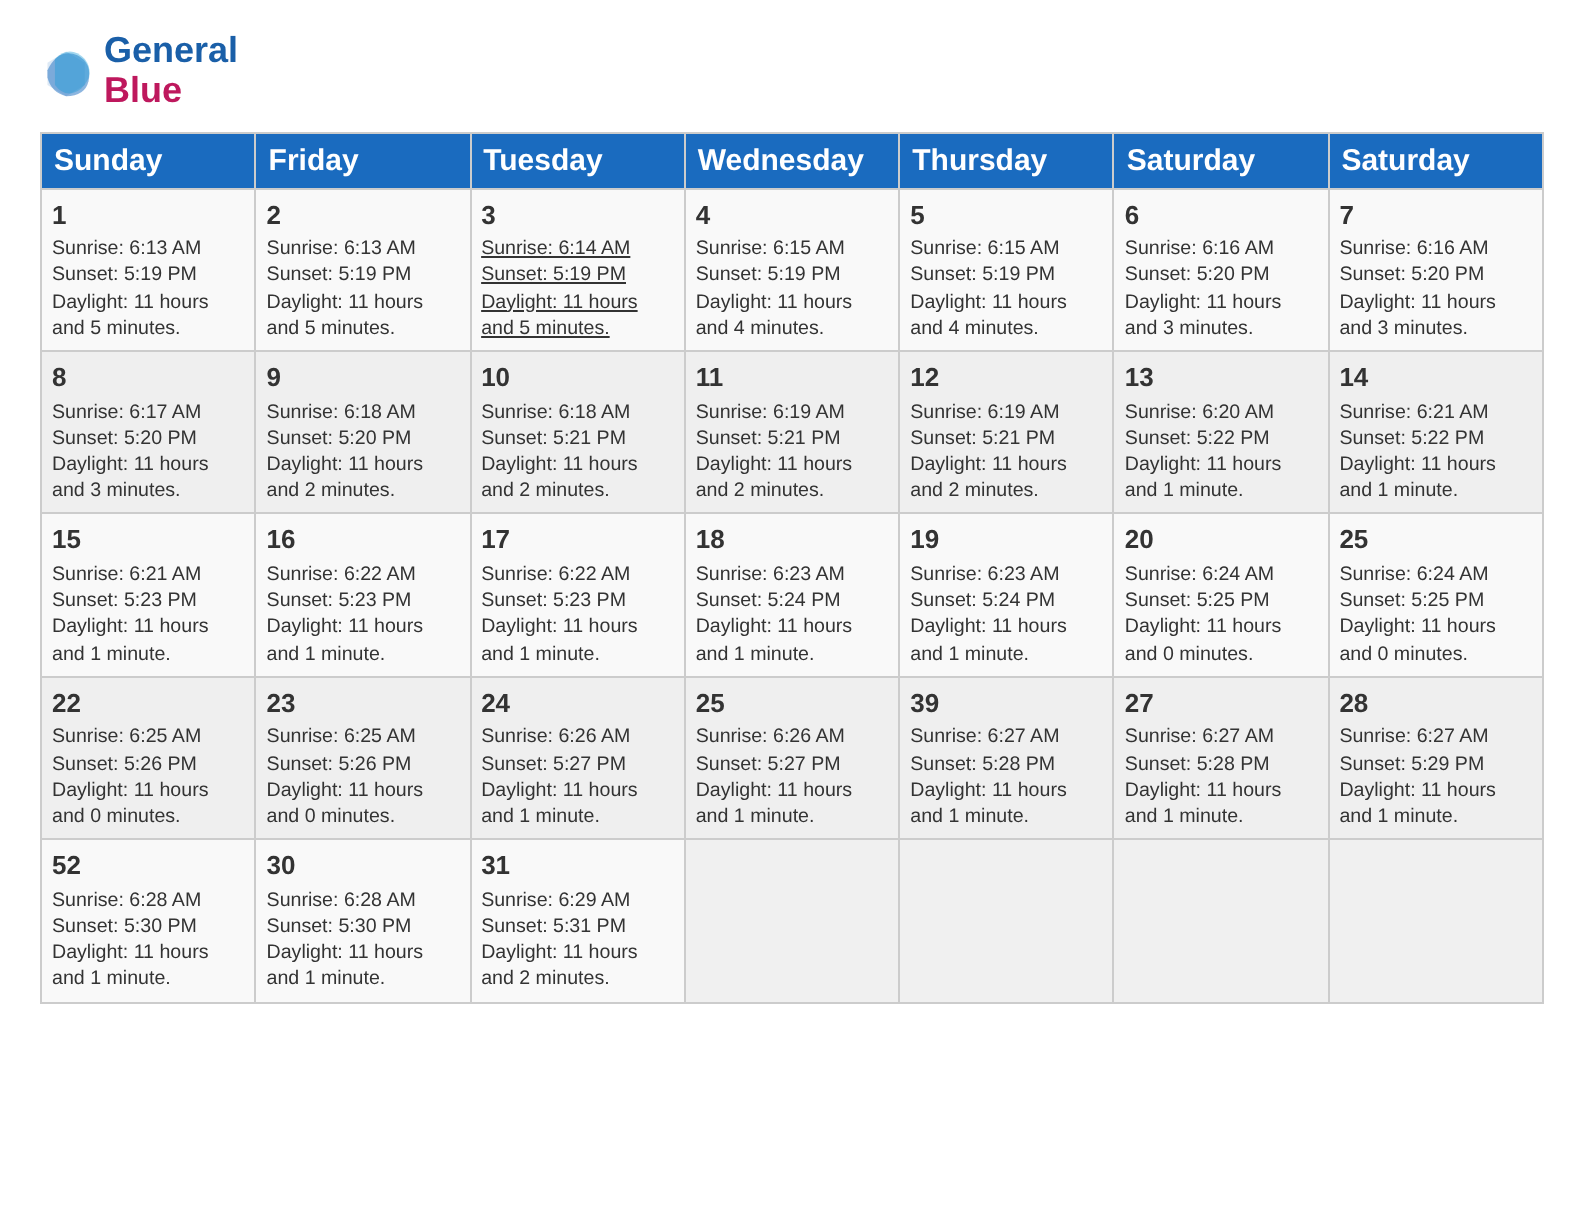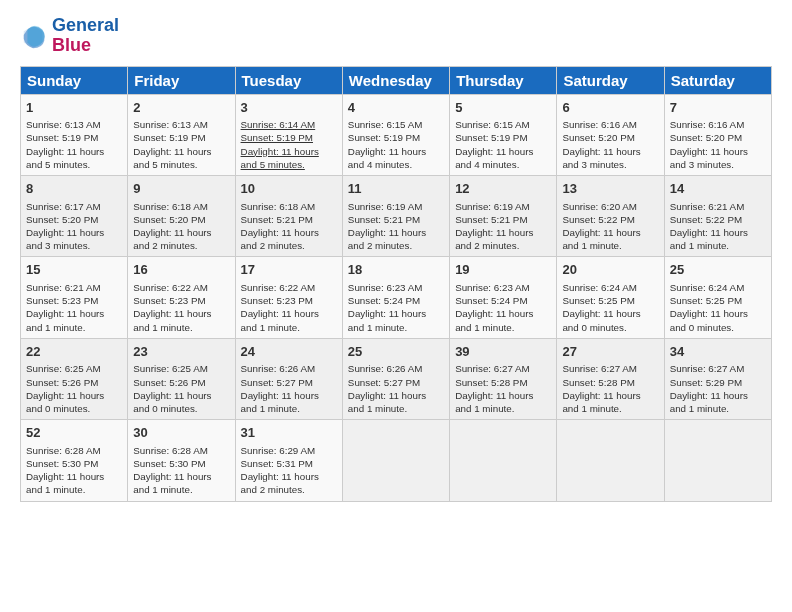--- a/index.html
+++ b/index.html
@@ -295,21 +295,21 @@
 Sunset: 5:28 PM
 Daylight: 11 hours and 1 minute.</div>
           </td>
           <td>
             <span class="day-num">27</span>
             <div class="cell-text" style="white-space: pre-line;">Sunrise: 6:27 AM
 Sunset: 5:28 PM
 Daylight: 11 hours and 1 minute.</div>
           </td>
           <td>
-            <span class="day-num">34</span>
+            <span class="day-num">28</span>
             <div class="cell-text" style="white-space: pre-line;">Sunrise: 6:27 AM
 Sunset: 5:29 PM
 Daylight: 11 hours and 1 minute.</div>
           </td>
         </tr>
         <tr>
           <td>
             <span class="day-num">52</span>
             <div class="cell-text" style="white-space: pre-line;">Sunrise: 6:28 AM
 Sunset: 5:30 PM

